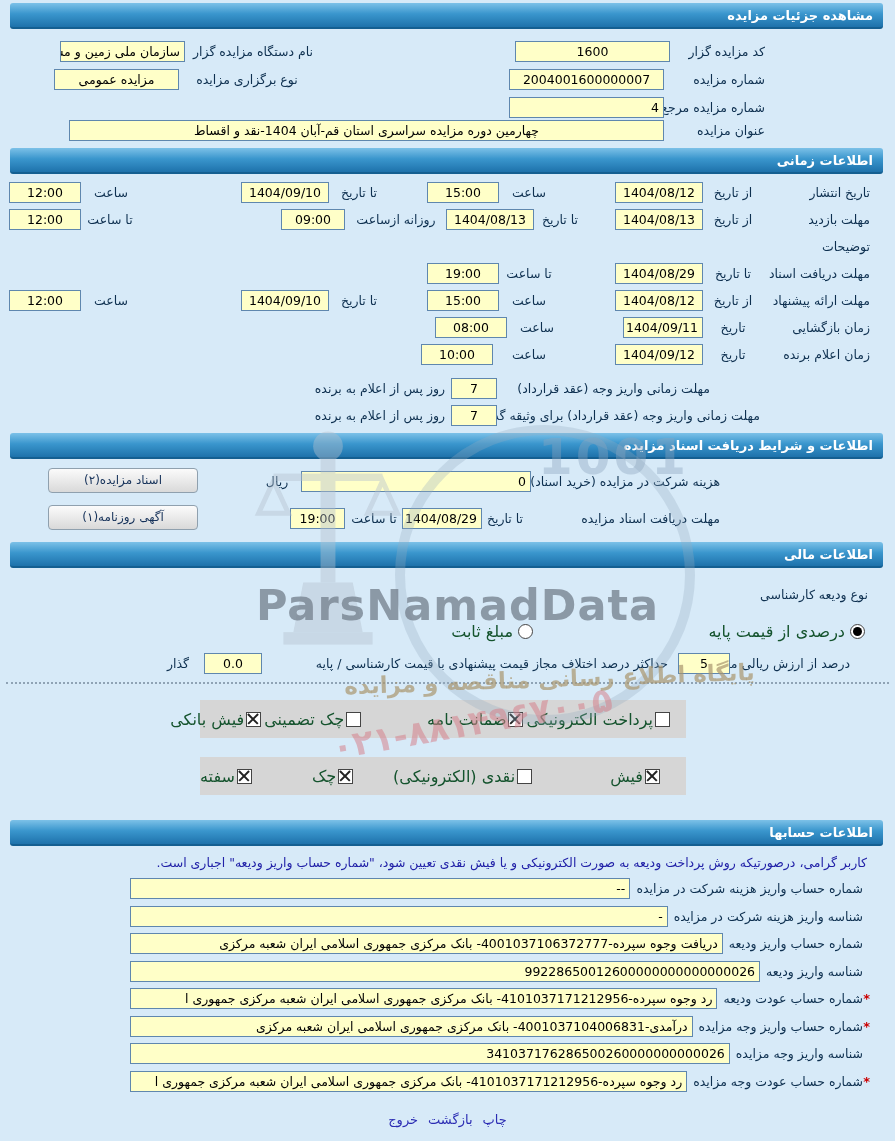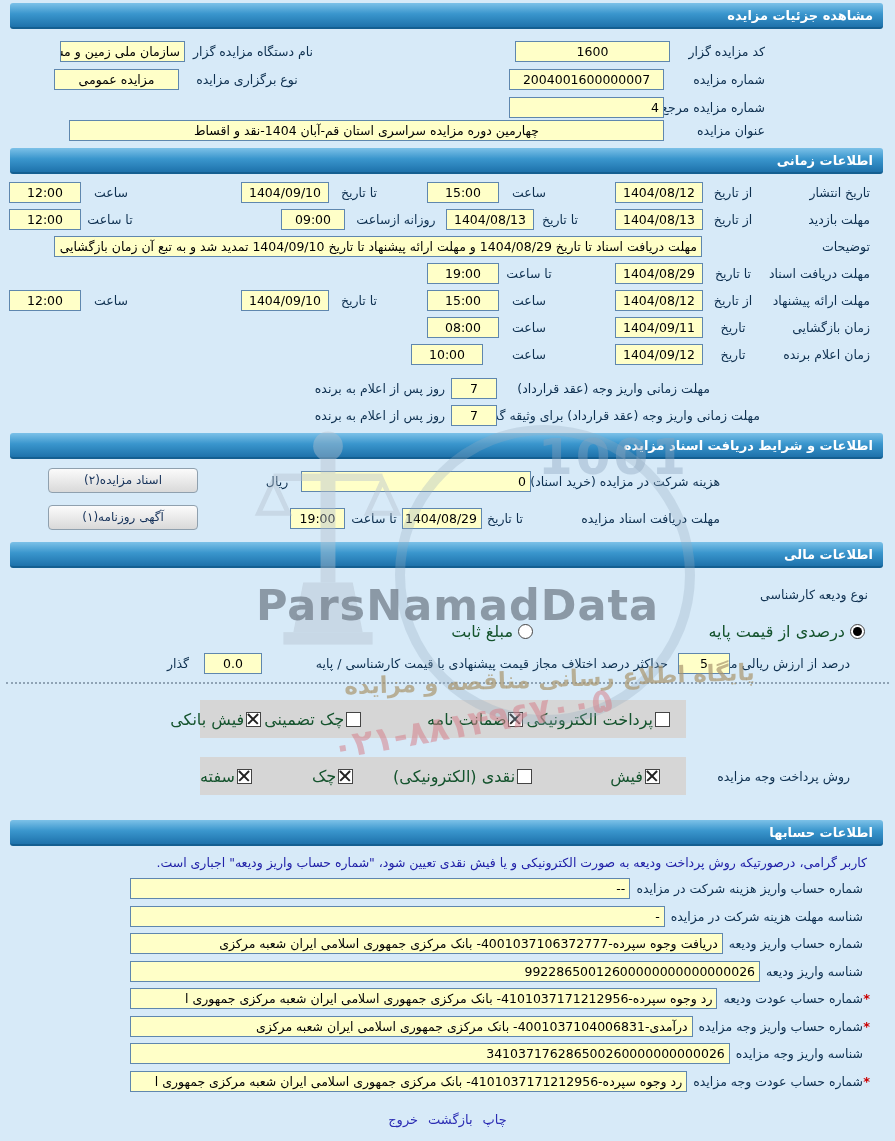--- a/index.html
+++ b/index.html
@@ -97,21 +97,20 @@
     <span class="lbl tc" style="width:44px;margin-right:33px">تا تاریخ</span>
     <span class="inp c" style="width:88px;margin-right:4px">1404/08/13</span>
     <span class="lbl tc" style="width:92px;margin-right:4px">روزانه ازساعت</span>
     <span class="inp c" style="width:64px;margin-right:5px">09:00</span>
     <span class="lbl tc" style="width:46px;margin-right:148px">تا ساعت</span>
     <span class="inp c" style="width:72px;margin-right:6px">12:00</span>
   </div>
 
   <div class="r" style="top:235px;padding-right:25px">
     <span class="lbl tr" style="width:105px">توضیحات</span>
-    <span class="inp rt" style="width:648px;margin-right:63px">مهلت دریافت اسناد تا تاریخ 1404/08/29 و مهلت ارائه پیشنهاد تا تاریخ 1404/09/10  تمدید شد و به تبع آن زمان بازگشایی</span>
   </div>
 
   <div class="r" style="top:262px;padding-right:25px">
     <span class="lbl tr" style="width:105px">مهلت دریافت اسناد</span>
     <span class="lbl tc" style="width:48px;margin-right:8px">تا تاریخ</span>
     <span class="inp c" style="width:88px;margin-right:6px">1404/08/29</span>
     <span class="lbl tc" style="width:48px;margin-right:62px">تا ساعت</span>
     <span class="inp c" style="width:72px;margin-right:6px">19:00</span>
   </div>
 
@@ -123,31 +122,31 @@
     <span class="inp c" style="width:72px;margin-right:6px">15:00</span>
     <span class="lbl tc" style="width:48px;margin-right:44px">تا تاریخ</span>
     <span class="inp c" style="width:88px;margin-right:6px">1404/09/10</span>
     <span class="lbl tc" style="width:48px;margin-right:106px">ساعت</span>
     <span class="inp c" style="width:72px;margin-right:6px">12:00</span>
   </div>
 
   <div class="r" style="top:316px;padding-right:25px">
     <span class="lbl tr" style="width:105px">زمان بازگشایی</span>
     <span class="lbl tc" style="width:48px;margin-right:8px">تاریخ</span>
-    <span class="inp c" style="width:88px;margin-right:6px">1404/09/11</span>
+    <span class="inp c" style="width:80px;margin-right:6px">1404/09/11</span>
     <span class="lbl tc" style="width:48px;margin-right:62px">ساعت</span>
     <span class="inp c" style="width:72px;margin-right:6px">08:00</span>
   </div>
 
   <div class="r" style="top:343px;padding-right:25px">
     <span class="lbl tr" style="width:105px">زمان اعلام برنده</span>
     <span class="lbl tc" style="width:48px;margin-right:8px">تاریخ</span>
     <span class="inp c" style="width:88px;margin-right:6px">1404/09/12</span>
     <span class="lbl tc" style="width:48px;margin-right:62px">ساعت</span>
-    <span class="inp c" style="width:72px;margin-right:22px">10:00</span>
+    <span class="inp c" style="width:72px;margin-right:12px">10:00</span>
   </div>
 
   <div class="r" style="top:377px;padding-right:185px">
     <span class="lbl tr" style="width:205px">مهلت زمانی واریز وجه (عقد قرارداد)</span>
     <span class="inp c" style="width:46px;margin-right:8px">7</span>
     <span class="lbl tr" style="width:130px;margin-right:6px">روز پس از اعلام به برنده</span>
   </div>
   <div class="r" style="top:404px;padding-right:135px">
     <span class="lbl tr" style="width:255px">مهلت زمانی واریز وجه (عقد قرارداد) برای وثیقه گذار</span>
     <span class="inp c" style="width:46px;margin-right:8px">7</span>
@@ -202,23 +201,20 @@
     <span class="cb"></span>
     <span class="cblbl">پرداخت الکترونیکی</span>
     <span class="cb on" style="margin-right:3px"></span>
     <span class="cblbl">ضمانت نامه</span>
     <span class="cb" style="margin-right:66px"></span>
     <span class="cblbl">چک تضمینی</span>
     <span class="cb on" style="margin-right:3px"></span>
     <span class="cblbl">فیش بانکی</span>
   </div>
 
-  <div class="r" style="top:765px;padding-right:45px">
-    <span class="lbl tr">روش پرداخت وجه مزایده</span>
-  </div>
   <div class="strip" style="top:757px;padding-right:26px">
     <span class="cb on"></span>
     <span class="cblbl">فیش</span>
     <span class="cb" style="margin-right:78px"></span>
     <span class="cblbl">نقدی (الکترونیکی)</span>
     <span class="cb on" style="margin-right:40px"></span>
     <span class="cblbl">چک</span>
     <span class="cb on" style="margin-right:60px"></span>
     <span class="cblbl">سفته</span>
   </div>
@@ -228,21 +224,21 @@
   </div>
   <div class="notice">کاربر گرامی، درصورتیکه روش پرداخت ودیعه به صورت الکترونیکی و یا فیش نقدی تعیین شود، "شماره حساب واریز ودیعه" اجباری است.</div>
 
   <div class="r" style="top:877px;padding-right:25px;padding-left:130px">
     <span class="star"></span>
     <span class="lbl">شماره حساب واریز هزینه شرکت در مزایده</span>
     <span class="inp rt" style="flex:1;margin-right:6px">--</span>
   </div>
   <div class="r" style="top:905px;padding-right:25px;padding-left:130px">
     <span class="star"></span>
-    <span class="lbl">شناسه مهلت هزینه شرکت در مزایده</span>
+    <span class="lbl">شناسه واریز هزینه شرکت در مزایده</span>
     <span class="inp rt" style="flex:1;margin-right:6px">-</span>
   </div>
   <div class="r" style="top:932px;padding-right:25px;padding-left:130px">
     <span class="star"></span>
     <span class="lbl">شماره حساب واریز ودیعه</span>
     <span class="inp rt" style="flex:1;margin-right:6px">دریافت وجوه سپرده-4001037106372777- بانک مرکزی جمهوری اسلامی ایران شعبه مرکزی</span>
   </div>
   <div class="r" style="top:960px;padding-right:25px;padding-left:130px">
     <span class="star"></span>
     <span class="lbl">شناسه واریز ودیعه</span>

